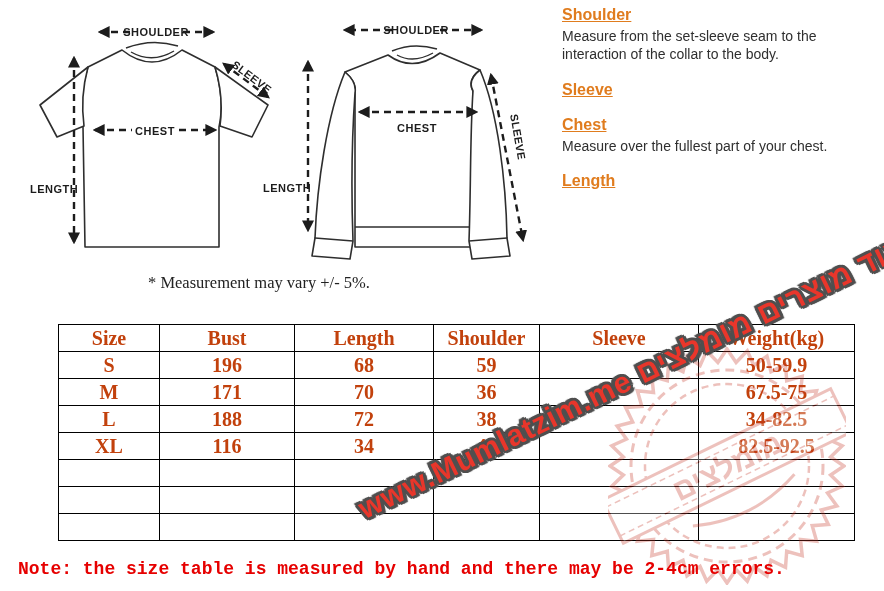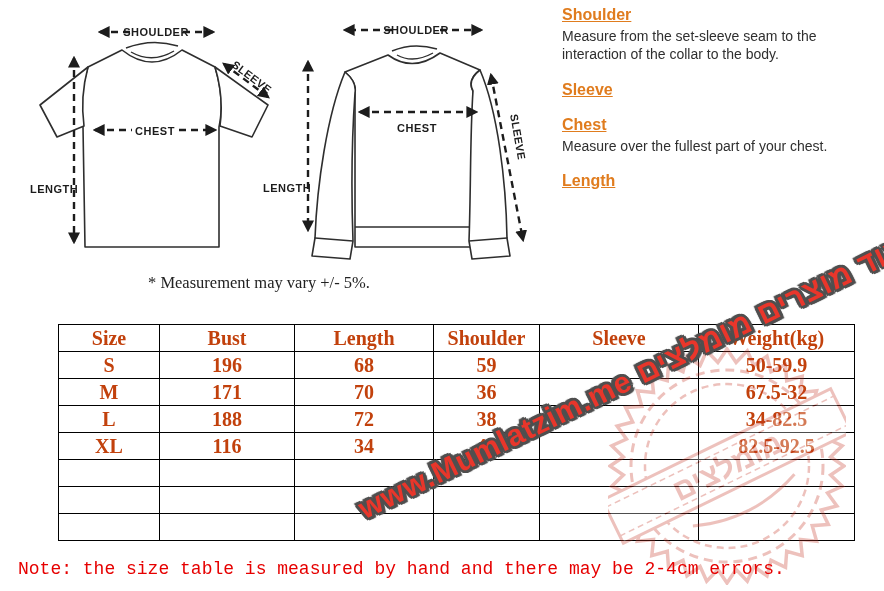--- a/index.html
+++ b/index.html
@@ -26,21 +26,21 @@
   .guide-body{margin:0;font-size:14px;line-height:1.31;color:#2f2f2f;}
 
   
   #size-table{position:absolute;left:22px;top:324px;border-collapse:collapse;
               font-family:Liberation Serif, serif;font-size:20px;font-weight:600;color:#c2410c;margin-left:36px;}
   #size-table th,#size-table td{border:1.5px solid #000;height:26px;padding:0;
               text-align:center;vertical-align:middle;font-weight:600;white-space:nowrap;}
 
   
   #footer-note{position:absolute;left:18px;top:559px;font-family:"Liberation Mono",monospace;
-               font-size:18px;font-weight:400;color:#e60000;white-space:nowrap;}
+               font-size:18px;font-weight:700;color:#e60000;white-space:nowrap;}
 
   
   #watermark{position:absolute;left:330px;top:362px;width:600px;text-align:center;
              transform:rotate(-26deg);font-size:30px;font-weight:700;white-space:nowrap;
              color:#e8362b;pointer-events:none;letter-spacing:1px;
              text-shadow:3px 0 0 #4f4f4f,-3px 0 0 #4f4f4f,0 3px 0 #4f4f4f,0 -3px 0 #4f4f4f,
                          2px 2px 0 #4f4f4f,-2px 2px 0 #4f4f4f,2px -2px 0 #4f4f4f,-2px -2px 0 #4f4f4f,
                          3px 3px 1px #4f4f4f,-3px -3px 1px #4f4f4f;}
   #stamp{position:absolute;left:608px;top:347px;opacity:.3;pointer-events:none;}
   .stampStroke{fill:none;stroke:#c43425;}
@@ -159,21 +159,21 @@
           <td>59</td>
           <td></td>
           <td>50-59.9</td>
         </tr>
         <tr>
           <td>M</td>
           <td>171</td>
           <td>70</td>
           <td>36</td>
           <td></td>
-          <td>67.5-32</td>
+          <td>67.5-75</td>
         </tr>
         <tr>
           <td>L</td>
           <td>188</td>
           <td>72</td>
           <td>38</td>
           <td></td>
           <td>34-82.5</td>
         </tr>
         <tr>

